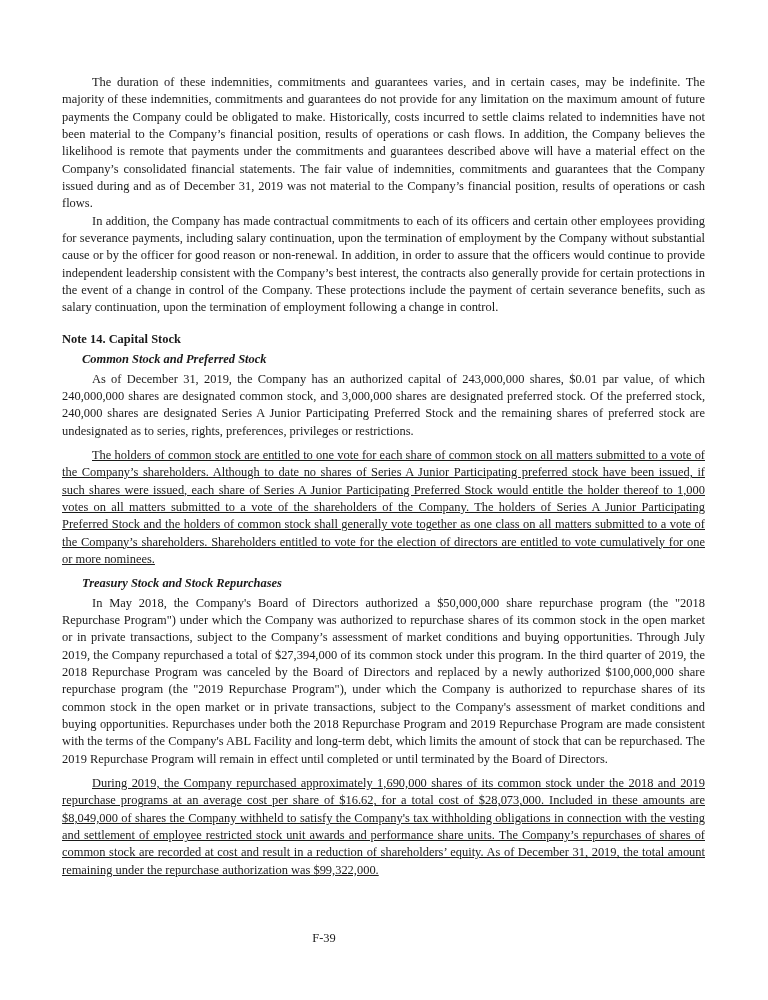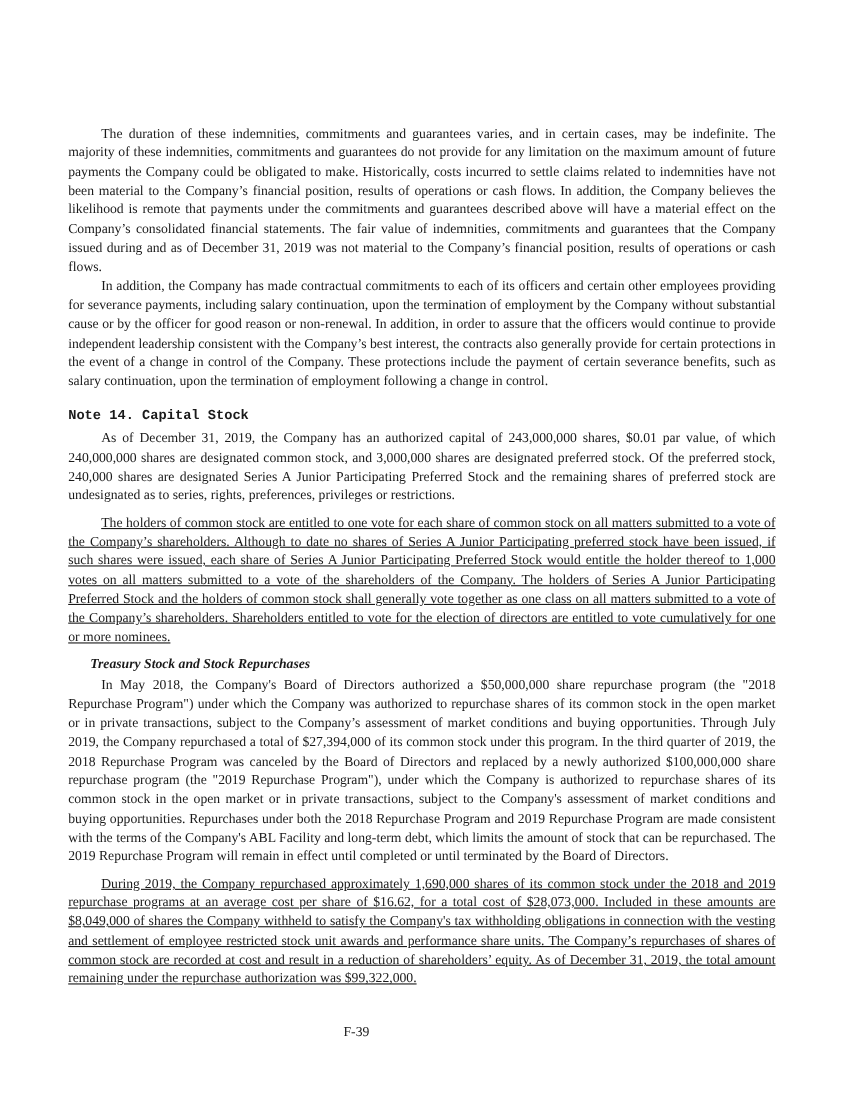--- a/index.html
+++ b/index.html
@@ -15,57 +15,56 @@
       font-family: "Liberation Serif", "DejaVu Serif", serif;
       color: #1a1a1a;
     }
     .page {
       position: absolute;
       left: 62px;
       top: 74px;
       width: 643px;
       font-size: 12.45px;
       line-height: 17.35px;
-      margin-top: 39px;
     }
     p {
       margin: 0;
       text-align: justify;
       text-indent: 30px;
     }
     .para-gap { margin-top: 7px; text-decoration: underline; }
     .subhead {
       font-weight: bold;
       font-style: italic;
       margin: 7px 0 2px 0;
       padding-left: 20px;
     }
     .note-head {
       font-weight: bold;
       margin: 14px 0 3px 0;
-      font-family: Liberation Mono, monospace;
     }
     .footer {
       position: absolute;
       left: 0;
       width: 648px;
       top: 931px;
       text-align: center;
       font-size: 12.45px;
     }
   </style>
 </head>
 <body>
 
 <div class="page">
   <p>The duration of these indemnities, commitments and guarantees varies, and in certain cases, may be indefinite. The majority of these indemnities, commitments and guarantees do not provide for any limitation on the maximum amount of future payments the Company could be obligated to make. Historically, costs incurred to settle claims related to indemnities have not been material to the Company’s financial position, results of operations or cash flows. In addition, the Company believes the likelihood is remote that payments under the commitments and guarantees described above will have a material effect on the Company’s consolidated financial statements. The fair value of indemnities, commitments and guarantees that the Company issued during and as of December 31, 2019 was not material to the Company’s financial position, results of operations or cash flows.</p>
 
   <p>In addition, the Company has made contractual commitments to each of its officers and certain other employees providing for severance payments, including salary continuation, upon the termination of employment by the Company without substantial cause or by the officer for good reason or non-renewal. In addition, in order to assure that the officers would continue to provide independent leadership consistent with the Company’s best interest, the contracts also generally provide for certain protections in the event of a change in control of the Company. These protections include the payment of certain severance benefits, such as salary continuation, upon the termination of employment following a change in control.</p>
 
   <div class="note-head">Note 14. Capital Stock</div>
+  <div class="subhead" style="margin-top:0">Common Stock and Preferred Stock</div>
   <p>As of December 31, 2019, the Company has an authorized capital of 243,000,000 shares, $0.01 par value, of which 240,000,000 shares are designated common stock, and 3,000,000 shares are designated preferred stock. Of the preferred stock, 240,000 shares are designated Series A Junior Participating Preferred Stock and the remaining shares of preferred stock are undesignated as to series, rights, preferences, privileges or restrictions.</p>
   <p class="para-gap">The holders of common stock are entitled to one vote for each share of common stock on all matters submitted to a vote of the Company’s shareholders.  Although to date no shares of Series A Junior Participating preferred stock have been issued, if such shares were issued, each share of Series A Junior Participating Preferred Stock would entitle the holder thereof to 1,000 votes on all matters submitted to a vote of the shareholders of the Company.  The holders of Series A Junior Participating Preferred Stock and the holders of common stock shall generally vote together as one class on all matters submitted to a vote of the Company’s shareholders. Shareholders entitled to vote for the election of directors are entitled to vote cumulatively for one or more nominees.</p>
 
   <div class="subhead">Treasury Stock and Stock Repurchases</div>
   <p>In May 2018, the Company's Board of Directors authorized a $50,000,000 share repurchase program (the "2018 Repurchase Program") under which the Company was authorized to repurchase shares of its common stock in the open market or in private transactions, subject to the Company’s assessment of market conditions and buying opportunities. Through July 2019, the Company repurchased a total of $27,394,000 of its common stock under this program.  In the third quarter of 2019, the 2018 Repurchase Program was canceled by the Board of Directors and replaced by a newly authorized $100,000,000 share repurchase program (the "2019 Repurchase Program"), under which the Company is authorized to repurchase shares of its common stock in the open market or in private transactions, subject to the Company's assessment of market conditions and buying opportunities. Repurchases under both the 2018 Repurchase Program and 2019 Repurchase Program are made consistent with the terms of the Company's ABL Facility and long-term debt, which limits the amount of stock that can be repurchased. The 2019 Repurchase Program will remain in effect until completed or until terminated by the Board of Directors.</p>
   <p class="para-gap">During 2019, the Company repurchased approximately 1,690,000 shares of its common stock under the 2018 and 2019 repurchase programs at an average cost per share of $16.62, for a total cost of $28,073,000.  Included in these amounts are $8,049,000 of shares the Company withheld to satisfy the Company's tax withholding obligations in connection with the vesting and settlement of employee restricted stock unit awards and performance share units. The Company’s repurchases of shares of common stock are recorded at cost and result in a reduction of shareholders’ equity. As of December 31, 2019, the total amount remaining under the repurchase authorization was $99,322,000.</p>
 </div>
 
 <div class="footer">F-39</div>
 

